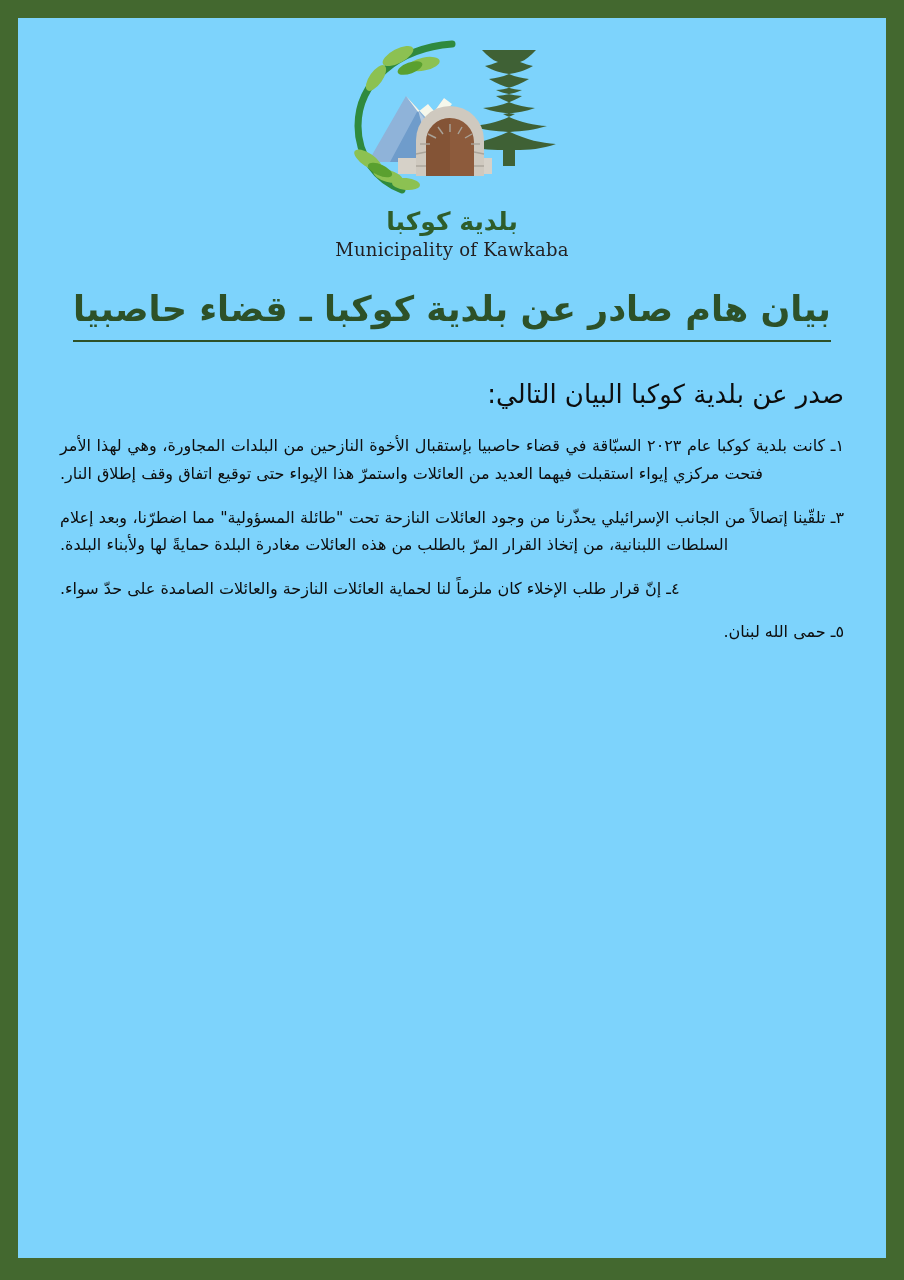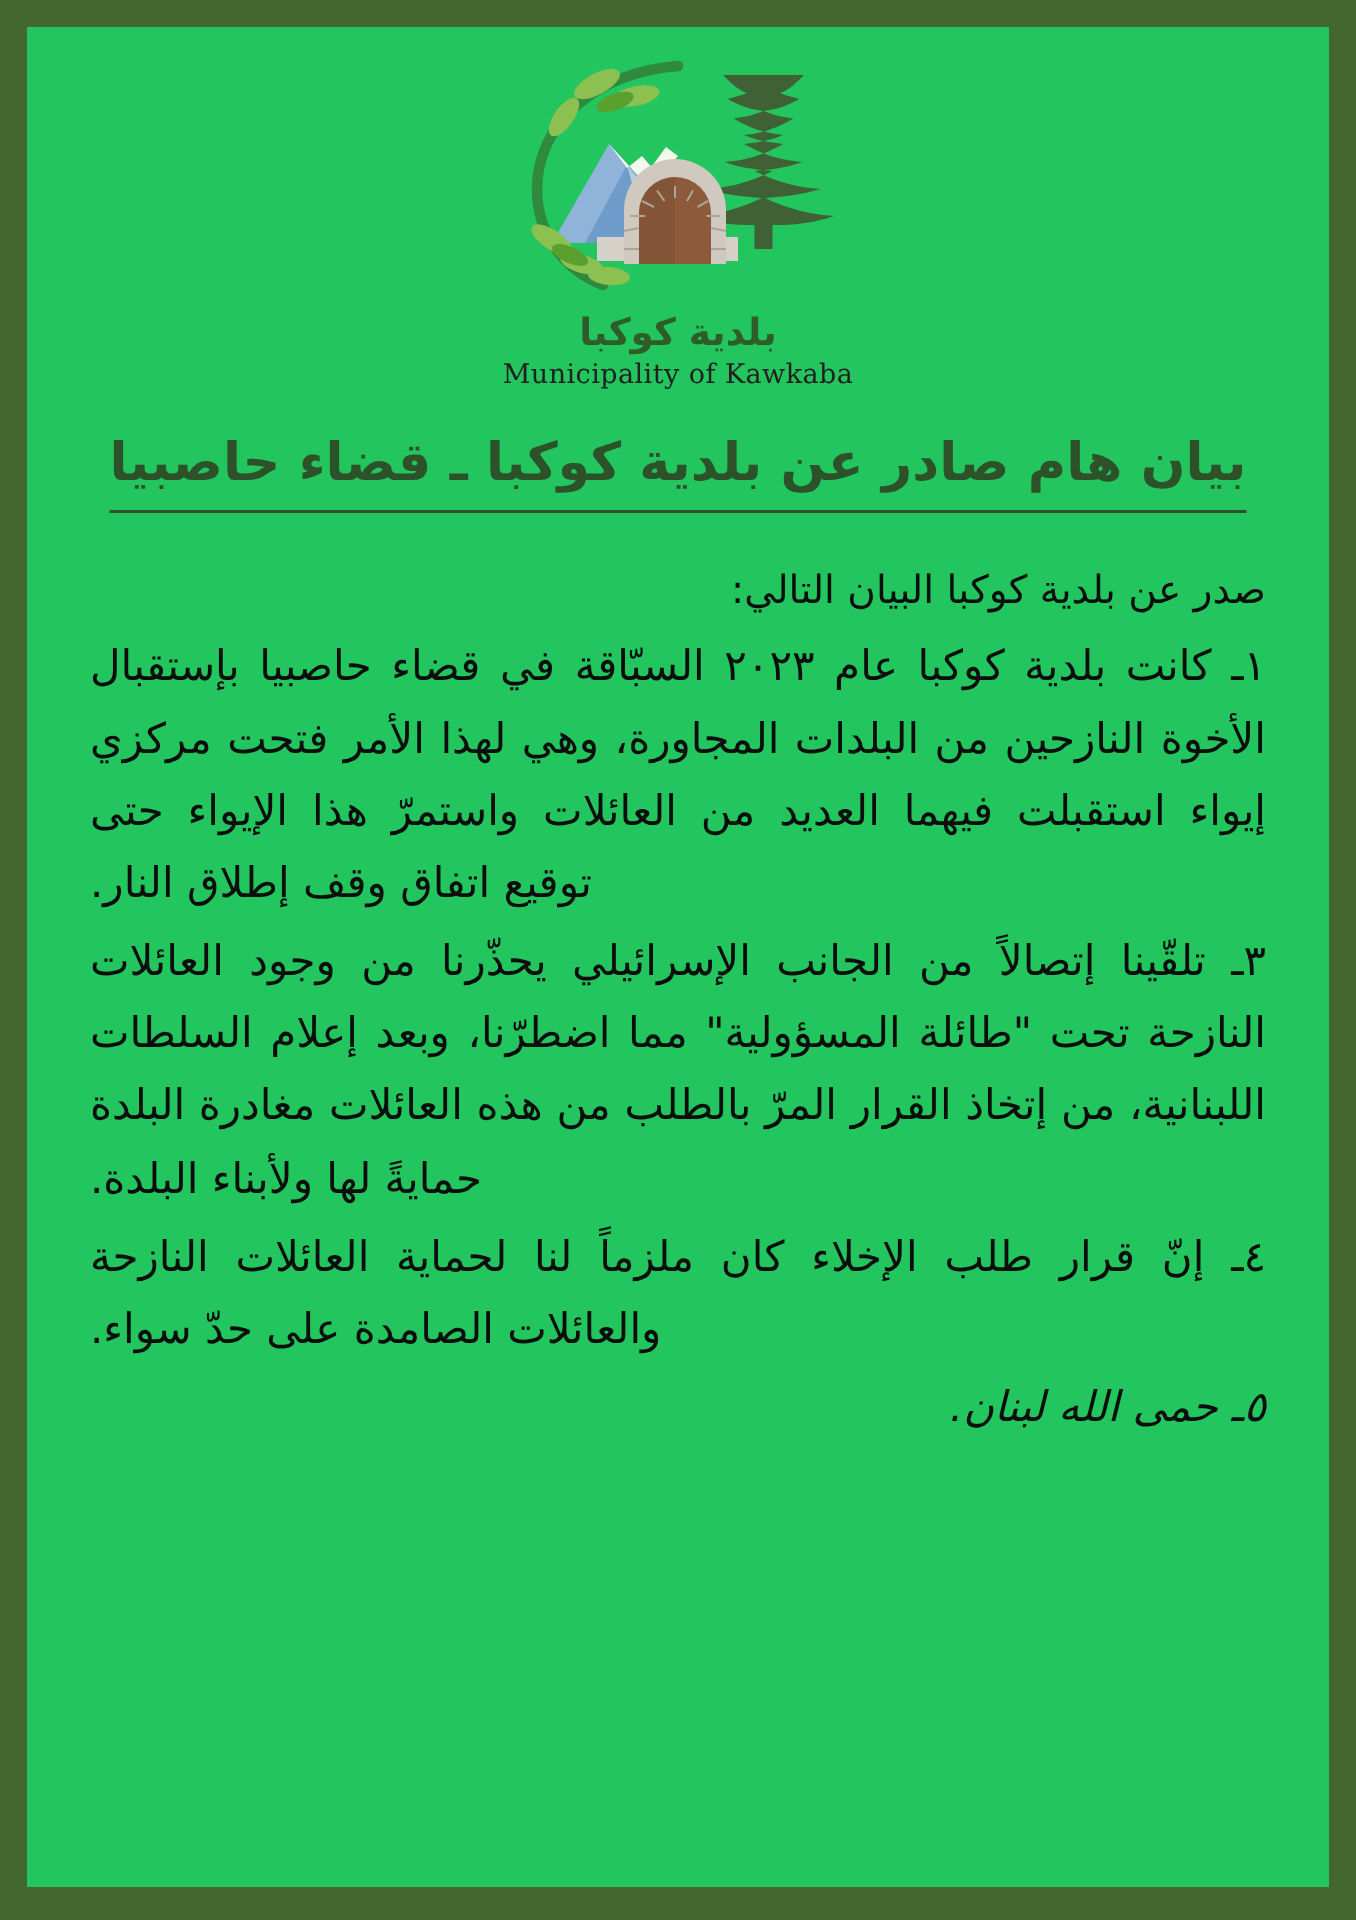--- a/index.html
+++ b/index.html
@@ -20,21 +20,21 @@
   .page-frame {
     width:904px;
     height:1280px;
     background:#43682f;
     padding:18px 18px 22px 18px;
   }
 
   .page-sheet {
     width:100%;
     height:100%;
-    background:#22c55e;
+    background:#7dd3fc;
     position:relative;
     overflow:hidden;
   }
 
   
   .logo-block {
     width:100%;
     padding-top:16px;
     display:flex;
     flex-direction:column;
@@ -98,34 +98,34 @@
     color:#0d0d0d;
     line-height:1.72;
     text-align:right;
     margin-top:12px;
   }
 
   .clause-list { list-style:none; }
 
   .clause {
     font-family:"DejaVu Sans", sans-serif;
-    font-size:28px;
+    font-size:16px;
     color:#0d0d0d;
     line-height:1.72;
     text-align:justify;
     text-align-last:left;
-    margin-top:4px;
+    margin-top:16px;
   }
 
   .clause-marker { white-space:nowrap; }
 
   .clause b, .emphasis { font-weight:400; }
 
   
-  .clause.short { text-align:left; text-align-last:right;font-style:italic; }
+  .clause.short { text-align:left; text-align-last:right; }
 </style>
 </head>
 <body>
 
 <div class="page-frame">
   <div class="page-sheet">
 
     <div class="logo-block">
 
       <div class="logo-mark">

